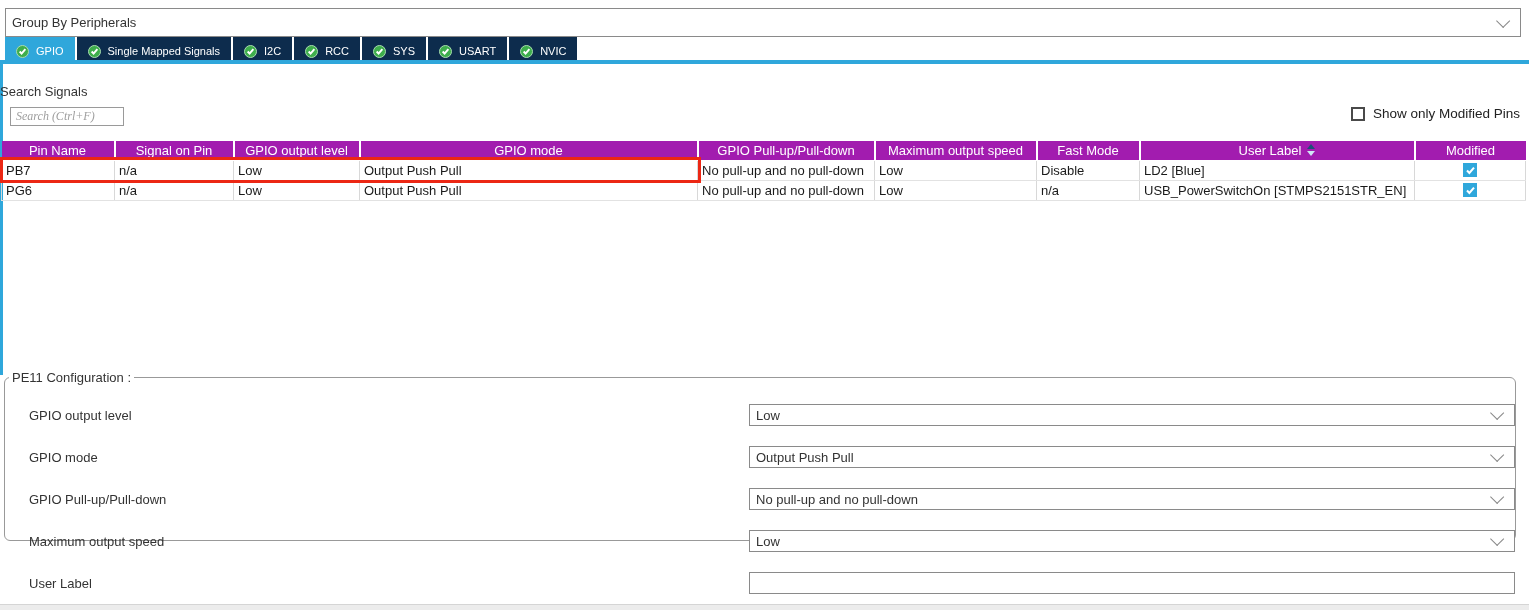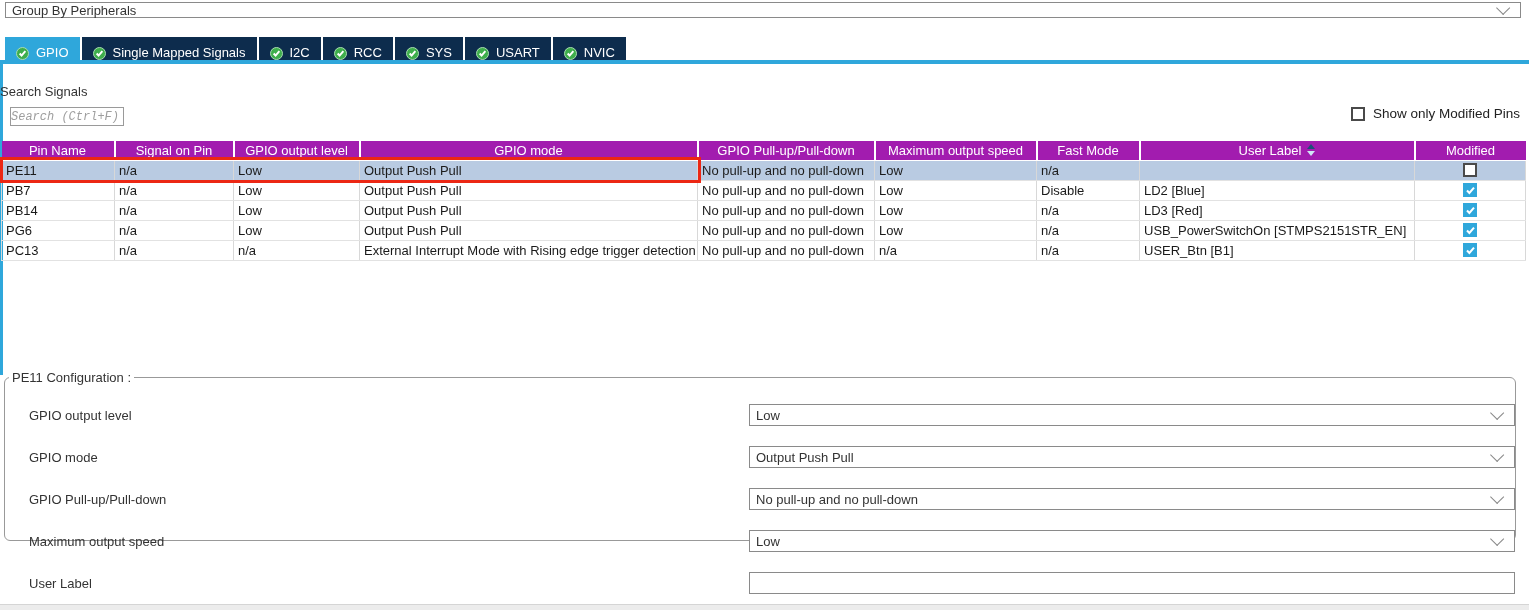--- a/index.html
+++ b/index.html
@@ -1,29 +1,29 @@
 <!DOCTYPE html>
 <html><head>
 <meta charset="utf-8">
 <style>
 *{box-sizing:border-box;margin:0;padding:0}
 html,body{width:1529px;height:610px}
 body{font-family:"Liberation Sans",sans-serif;background:#fff;position:relative;overflow:hidden}
 .select-box{position:absolute;border:1px solid #8a8a8a;background:#fff;display:flex;align-items:center;font-size:13px;color:#333}
 .select-box .txt{padding-left:6px;flex:1;white-space:nowrap}
 .chev{width:10px;height:10px;border-right:1.5px solid #888;border-bottom:1.5px solid #888;transform:rotate(45deg) translateY(-3px);margin-right:14px;flex:0 0 auto}
-#groupby{left:5px;top:2px;width:1516px;height:16px}
+#groupby{left:5px;top:8px;width:1516px;height:29px}
 #tabbar{position:absolute;left:5px;top:37px;display:flex;gap:2px}
-.tab{height:23px;display:flex;align-items:flex-end;gap:7px;padding:0 11px;background:#0D2C4D;color:#fff;font-size:13px;white-space:nowrap;cursor:pointer}
+.tab{height:23px;display:flex;align-items:flex-start;gap:7px;padding:8px 11px;background:#0D2C4D;color:#fff;font-size:11px;white-space:nowrap;cursor:pointer}
 .tab.active{background:#2FA7DB}
 .tick{width:13px;height:13px;border-radius:50%;background:#3EAE4C;border:1px solid #a8dcb0;display:flex;align-items:center;justify-content:center;flex:0 0 auto}
 #tab-underline{position:absolute;left:0;top:60px;width:1529px;height:4px;background:#2FA7DB}
 #left-accent{position:absolute;left:0;top:64px;width:3px;height:311px;background:#2FA7DB}
 #search-label{position:absolute;left:0;top:84px;font-size:13px;color:#333}
-#search-input{position:absolute;left:10px;top:107px;width:114px;height:19px;border:1px solid #9a9a9a;font-size:12px;font-family:Liberation Mono, monospace;color:#333;outline:none}
+#search-input{position:absolute;left:10px;top:107px;width:114px;height:19px;border:1px solid #9a9a9a;font-size:12px;padding-left:5px;font-family:Liberation Serif, serif;color:#333;outline:none}
 #search-input::placeholder{color:#9e9e9e;font-style:italic}
 #modified-filter{position:absolute;top:106px;right:9px;display:flex;align-items:flex-end;gap:8px;font-size:13.5px;color:#222}
 .cb-un{width:14px;height:14px;border:2px solid #4a4a4a;background:#fff}
 .table-wrap{position:absolute;left:1px;top:141px;width:1524px}
 table{border-collapse:collapse;table-layout:fixed;width:1524px;font-size:13px;color:#1a1a1a}
 th{background:#a21caf;color:#fff;font-weight:normal;height:19px;font-size:13px;border-left:2px solid #fff;border-bottom:1px solid #fff;white-space:nowrap;overflow:hidden}
 th:first-child{border-left:none}
 td{height:20px;padding:0 0 0 4px;border-right:1px solid #d8d8d8;border-bottom:1px solid #e2e2e2;white-space:nowrap;overflow:hidden}
 td:first-child{border-left:1px solid #d8d8d8}
 tr.selected td{background:#B9CBE2}
@@ -138,93 +138,46 @@
           <th><span>GPIO output level</span></th>
           <th><span>GPIO mode</span></th>
           <th><span>GPIO Pull-up/Pull-down</span></th>
           <th><span>Maximum output speed</span></th>
           <th><span>Fast Mode</span></th>
           <th><span>User Label</span><span class="sort"><div class="up"></div><div class="dn"></div></span></th>
           <th><span>Modified</span></th>
         </tr>
       </thead>
     <tbody id="tbody">
-        <tr class="selected">
-          <td>PE11</td>
-          <td>n/a</td>
-          <td>Low</td>
-          <td>Output Push Pull</td>
-          <td>No pull-up and no pull-down</td>
-          <td>Low</td>
-          <td>n/a</td>
-          <td></td>
-          <td class="cbcell">
-            <div class="cbu"></div>
-          </td>
-        </tr>
         <tr>
           <td>PB7</td>
           <td>n/a</td>
           <td>Low</td>
           <td>Output Push Pull</td>
           <td>No pull-up and no pull-down</td>
           <td>Low</td>
           <td>Disable</td>
           <td>LD2 [Blue]</td>
           <td class="cbcell">
             <div class="cbc">
               <svg width="11" height="11" viewBox="0 0 11 11">
                 <path d="M2 5.5 L4.4 8 L9 2.6" stroke="#fff" stroke-width="2" fill="none"></path>
               </svg>
             </div>
           </td>
         </tr>
         <tr>
-          <td>PB14</td>
+          <td>PG6</td>
           <td>n/a</td>
           <td>Low</td>
           <td>Output Push Pull</td>
           <td>No pull-up and no pull-down</td>
           <td>Low</td>
           <td>n/a</td>
-          <td>LD3 [Red]</td>
-          <td class="cbcell">
-            <div class="cbc">
-              <svg width="11" height="11" viewBox="0 0 11 11">
-                <path d="M2 5.5 L4.4 8 L9 2.6" stroke="#fff" stroke-width="2" fill="none"></path>
-              </svg>
-            </div>
-          </td>
-        </tr>
-        <tr>
-          <td>PG6</td>
-          <td>n/a</td>
-          <td>Low</td>
-          <td>Output Push Pull</td>
-          <td>No pull-up and no pull-down</td>
-          <td>Low</td>
-          <td>n/a</td>
           <td>USB_PowerSwitchOn [STMPS2151STR_EN]</td>
-          <td class="cbcell">
-            <div class="cbc">
-              <svg width="11" height="11" viewBox="0 0 11 11">
-                <path d="M2 5.5 L4.4 8 L9 2.6" stroke="#fff" stroke-width="2" fill="none"></path>
-              </svg>
-            </div>
-          </td>
-        </tr>
-        <tr>
-          <td>PC13</td>
-          <td>n/a</td>
-          <td>n/a</td>
-          <td>External Interrupt Mode with Rising edge trigger detection</td>
-          <td>No pull-up and no pull-down</td>
-          <td>n/a</td>
-          <td>n/a</td>
-          <td>USER_Btn [B1]</td>
           <td class="cbcell">
             <div class="cbc">
               <svg width="11" height="11" viewBox="0 0 11 11">
                 <path d="M2 5.5 L4.4 8 L9 2.6" stroke="#fff" stroke-width="2" fill="none"></path>
               </svg>
             </div>
           </td>
         </tr>
       </tbody>
   </table>

